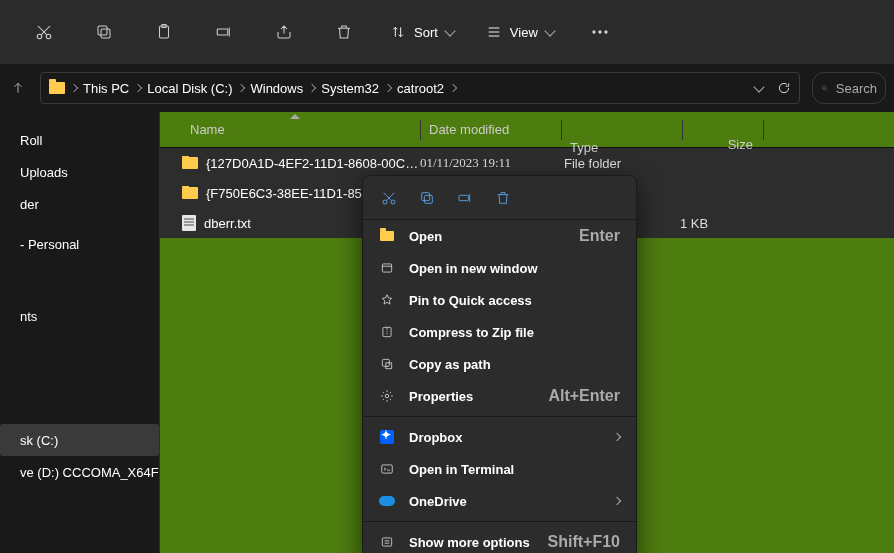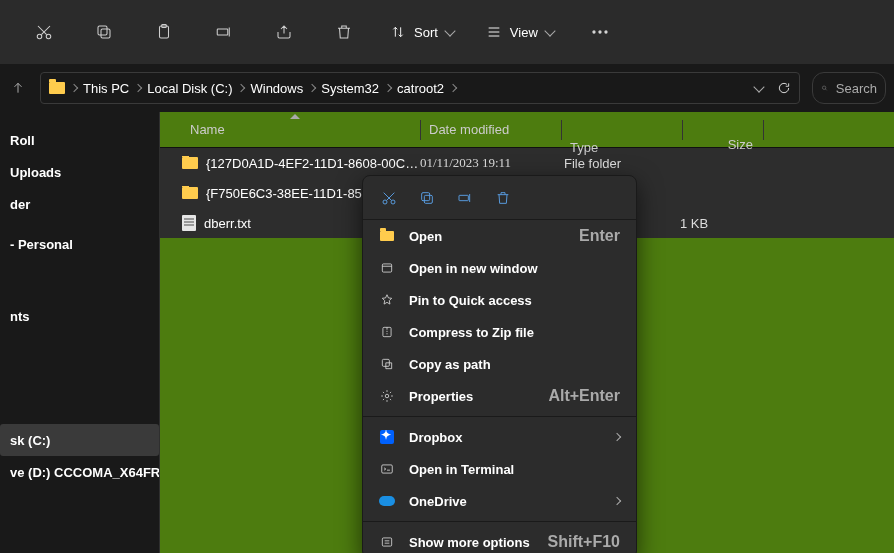--- a/index.html
+++ b/index.html
@@ -18,21 +18,21 @@
   .breadcrumb .crumb { color: #fff; white-space: nowrap; }
   .breadcrumb .sep { width:6px; height:6px; border-right:1.2px solid #888; border-bottom:1.2px solid #888; transform: rotate(-45deg); }
   .bc-tail { margin-left:auto; display:flex; gap:14px; align-items:center; }
   .search-box { width: 74px; height: 32px; border: 1px solid #3a3a3a; border-radius: 12px; display: flex; align-items: center; padding: 0 8px; gap: 8px; color:#aaa; }
 
   
   .main { display: flex; height: calc(553px - 64px - 48px); }
 
   
   .sidebar { width: 160px; background: #191919; border-right: 1px solid #2f2f2f; overflow: hidden; }
-  .sb-item { height: 32px; display: flex; align-items: center; padding-left: 10px; color: #fff; white-space: nowrap; font-weight: bold; }
+  .sb-item { height: 32px; display: flex; align-items: center; padding-left: 20px; color: #fff; white-space: nowrap; }
   .sb-sel { background: #3a3a3a; border-radius: 3px; }
 
   
   .content { flex: 1; position: relative; background:#4d7c0f; }
   .cols { display:flex; height:36px; align-items:center; color:#ccc; border-bottom:1px solid #111; }
   .col-name { width: 260px; padding-left: 30px; position:relative; }
   .col-date { width: 140px; }
   .col-type { width: 120px; margin-top: 36px; }
   .col-size { width: 80px; text-align:right; padding-right:10px;margin-top:30px; }
   .col-sep { border-left:1px solid #333; height:20px; }

